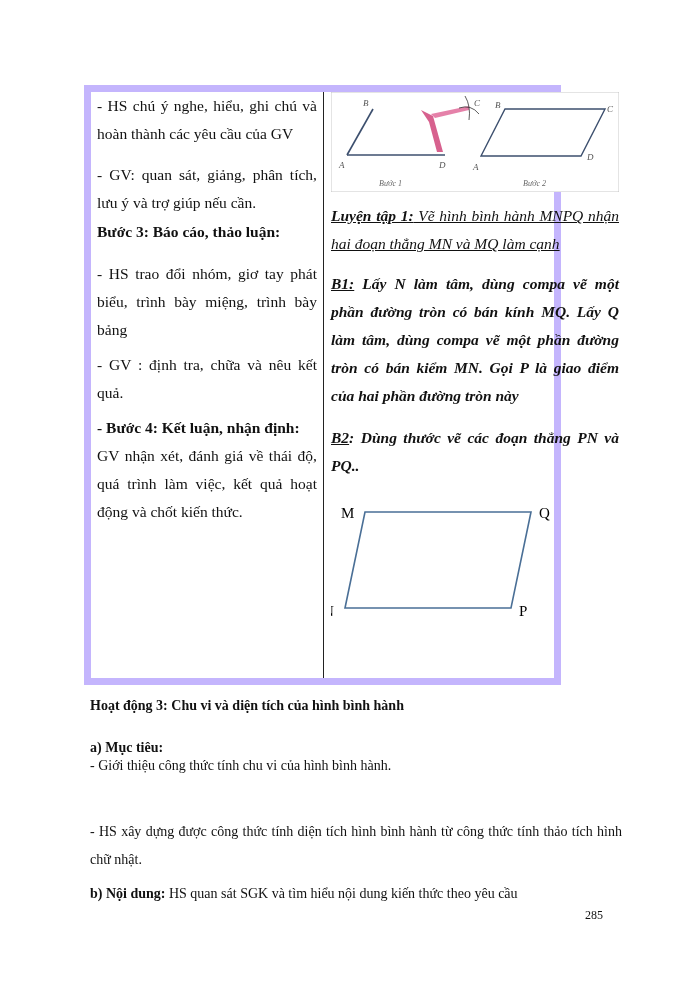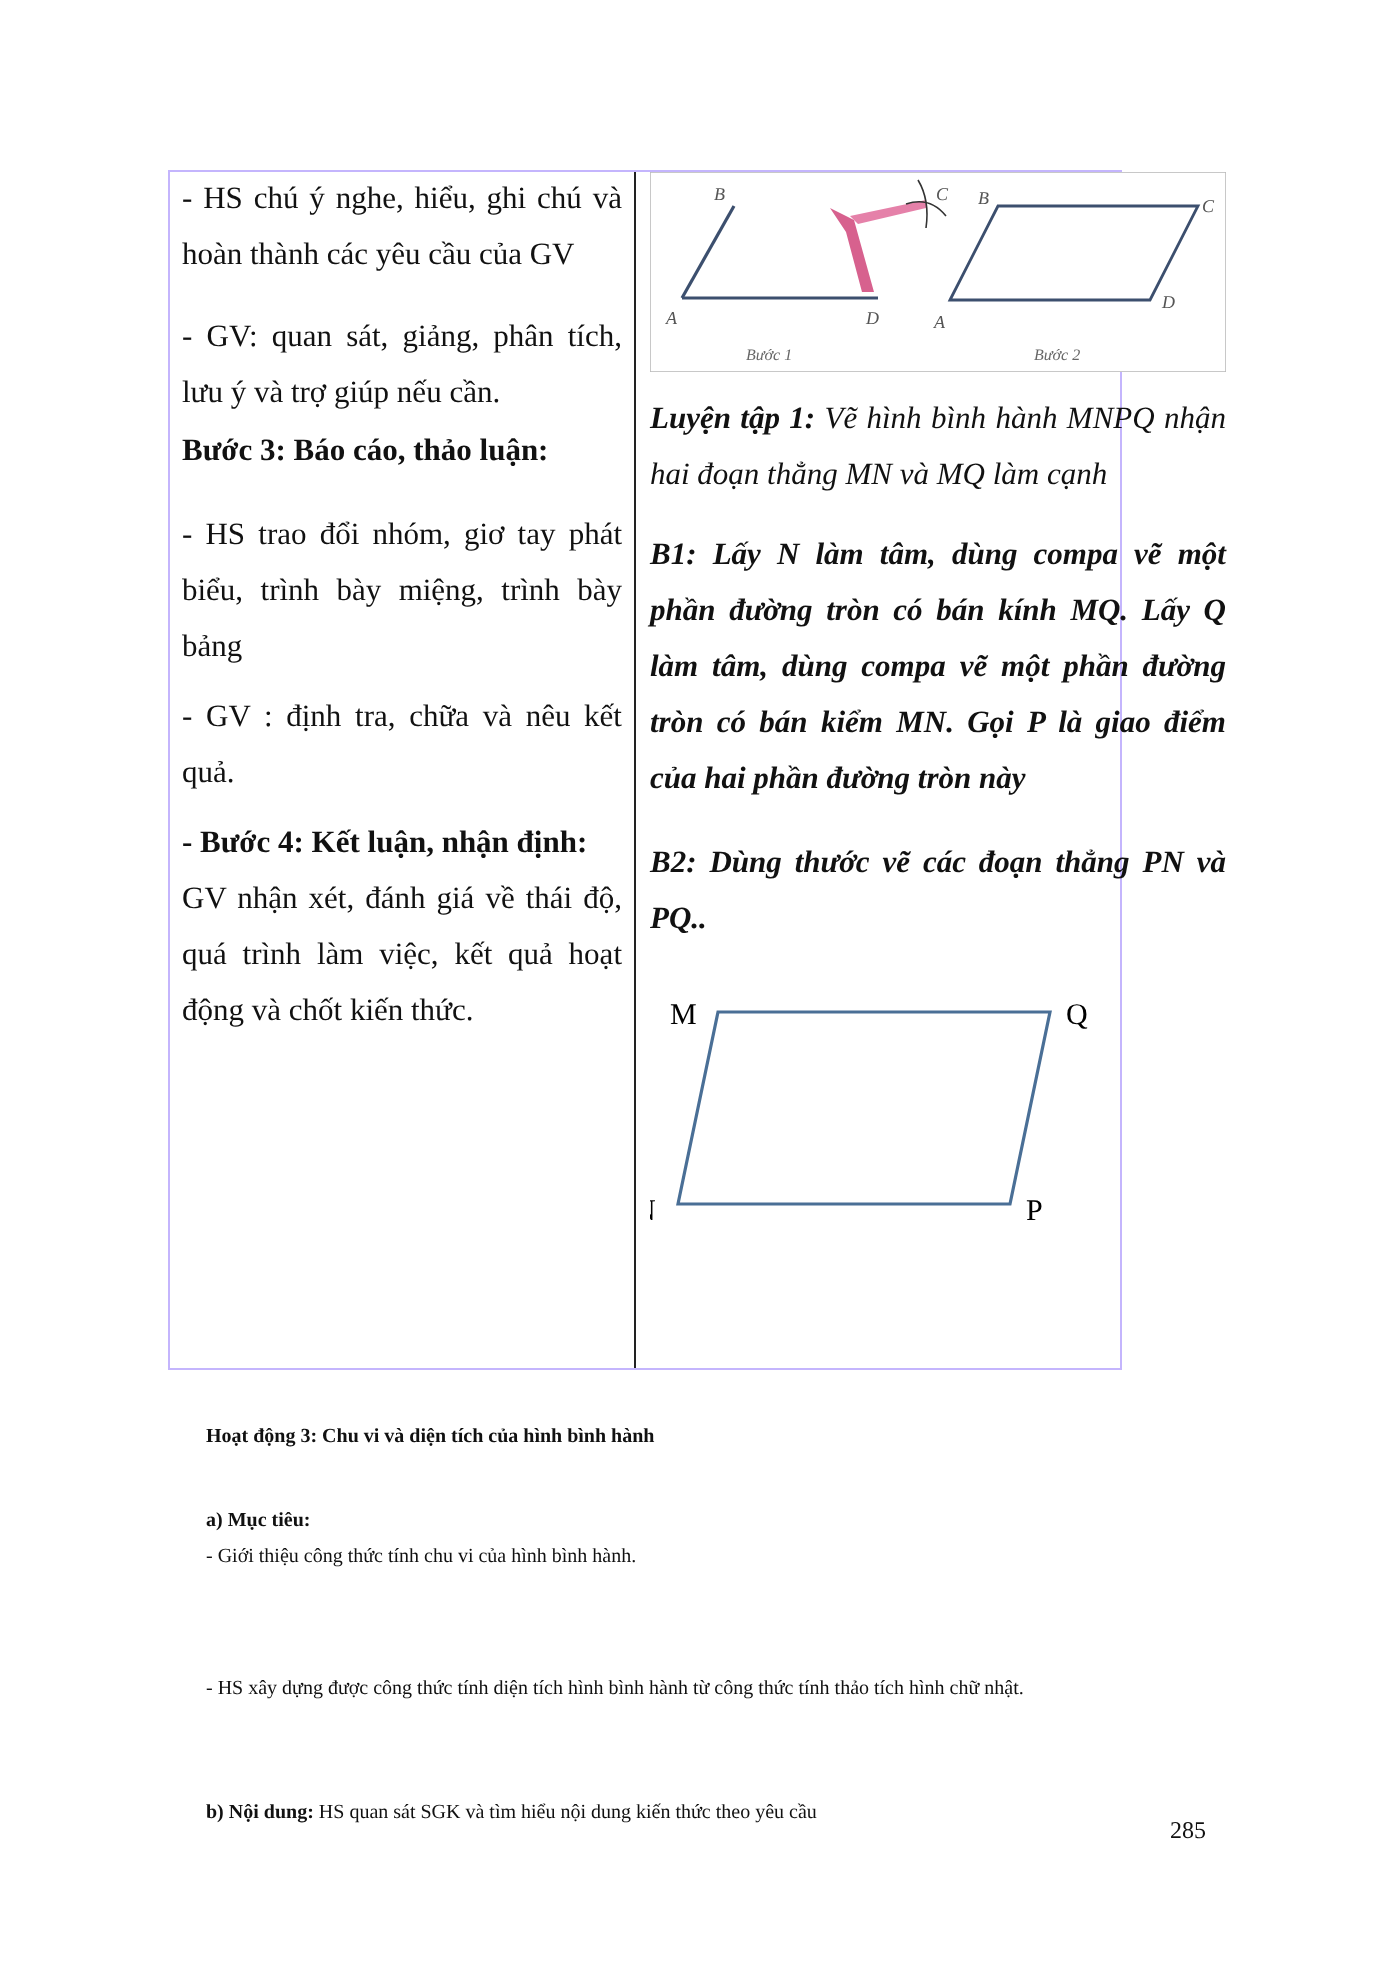--- a/index.html
+++ b/index.html
@@ -1,29 +1,29 @@
 <!DOCTYPE html>
 <html><head>
 <meta charset="utf-8">
 <style>
   html, body { margin: 0; padding: 0; background: #ffffff; }
   body { width: 700px; height: 990px; position: relative; overflow: hidden;
          font-family: "Liberation Serif", serif; color: #111; }
   .table { position: absolute; left: 84px; top: 85px; width: 477px; height: 600px;
-           border: 1px solid #c4b5fd; box-sizing: border-box; }
+           border: 7px solid #c4b5fd; box-sizing: border-box; }
   .vline { position: absolute; left: 232px; top: 0; width: 1px; height: 100%; background: #222; }
   .left-cell { position: absolute; left: 6px; top: 0; width: 220px; font-size: 15.5px; }
   .right-cell { position: absolute; left: 240px; top: 0; width: 288px; font-size: 15.5px; }
   .p { position: absolute; left: 0; right: 0; line-height: 28px; text-align: justify; margin: 0; }
   .b { font-weight: bold; }
   .i { font-style: italic; }
-  .u { }
+  .u { text-decoration: underline; }
   .fig1 { position: absolute; left: 0; top: 0; width: 288px; height: 100px; }
   .fig2 { position: absolute; left: 0; top: 400px; width: 288px; height: 140px; }
-  .below { position: absolute; left: 86px; width: 532px; font-size: 10px; line-height: 28px; margin: 17px; text-align: justify; }
+  .below { position: absolute; left: 86px; width: 532px; font-size: 14px; line-height: 28px; margin: 4px; text-align: justify; }
   .pagenum { position: absolute; left: 585px; top: 908px; font-size: 12px; }
   svg text { font-family: "Liberation Serif", serif; }
 </style>
 </head>
 <body>
 
 <div class="table">
   <div class="vline"></div>
 
   <div class="left-cell">

